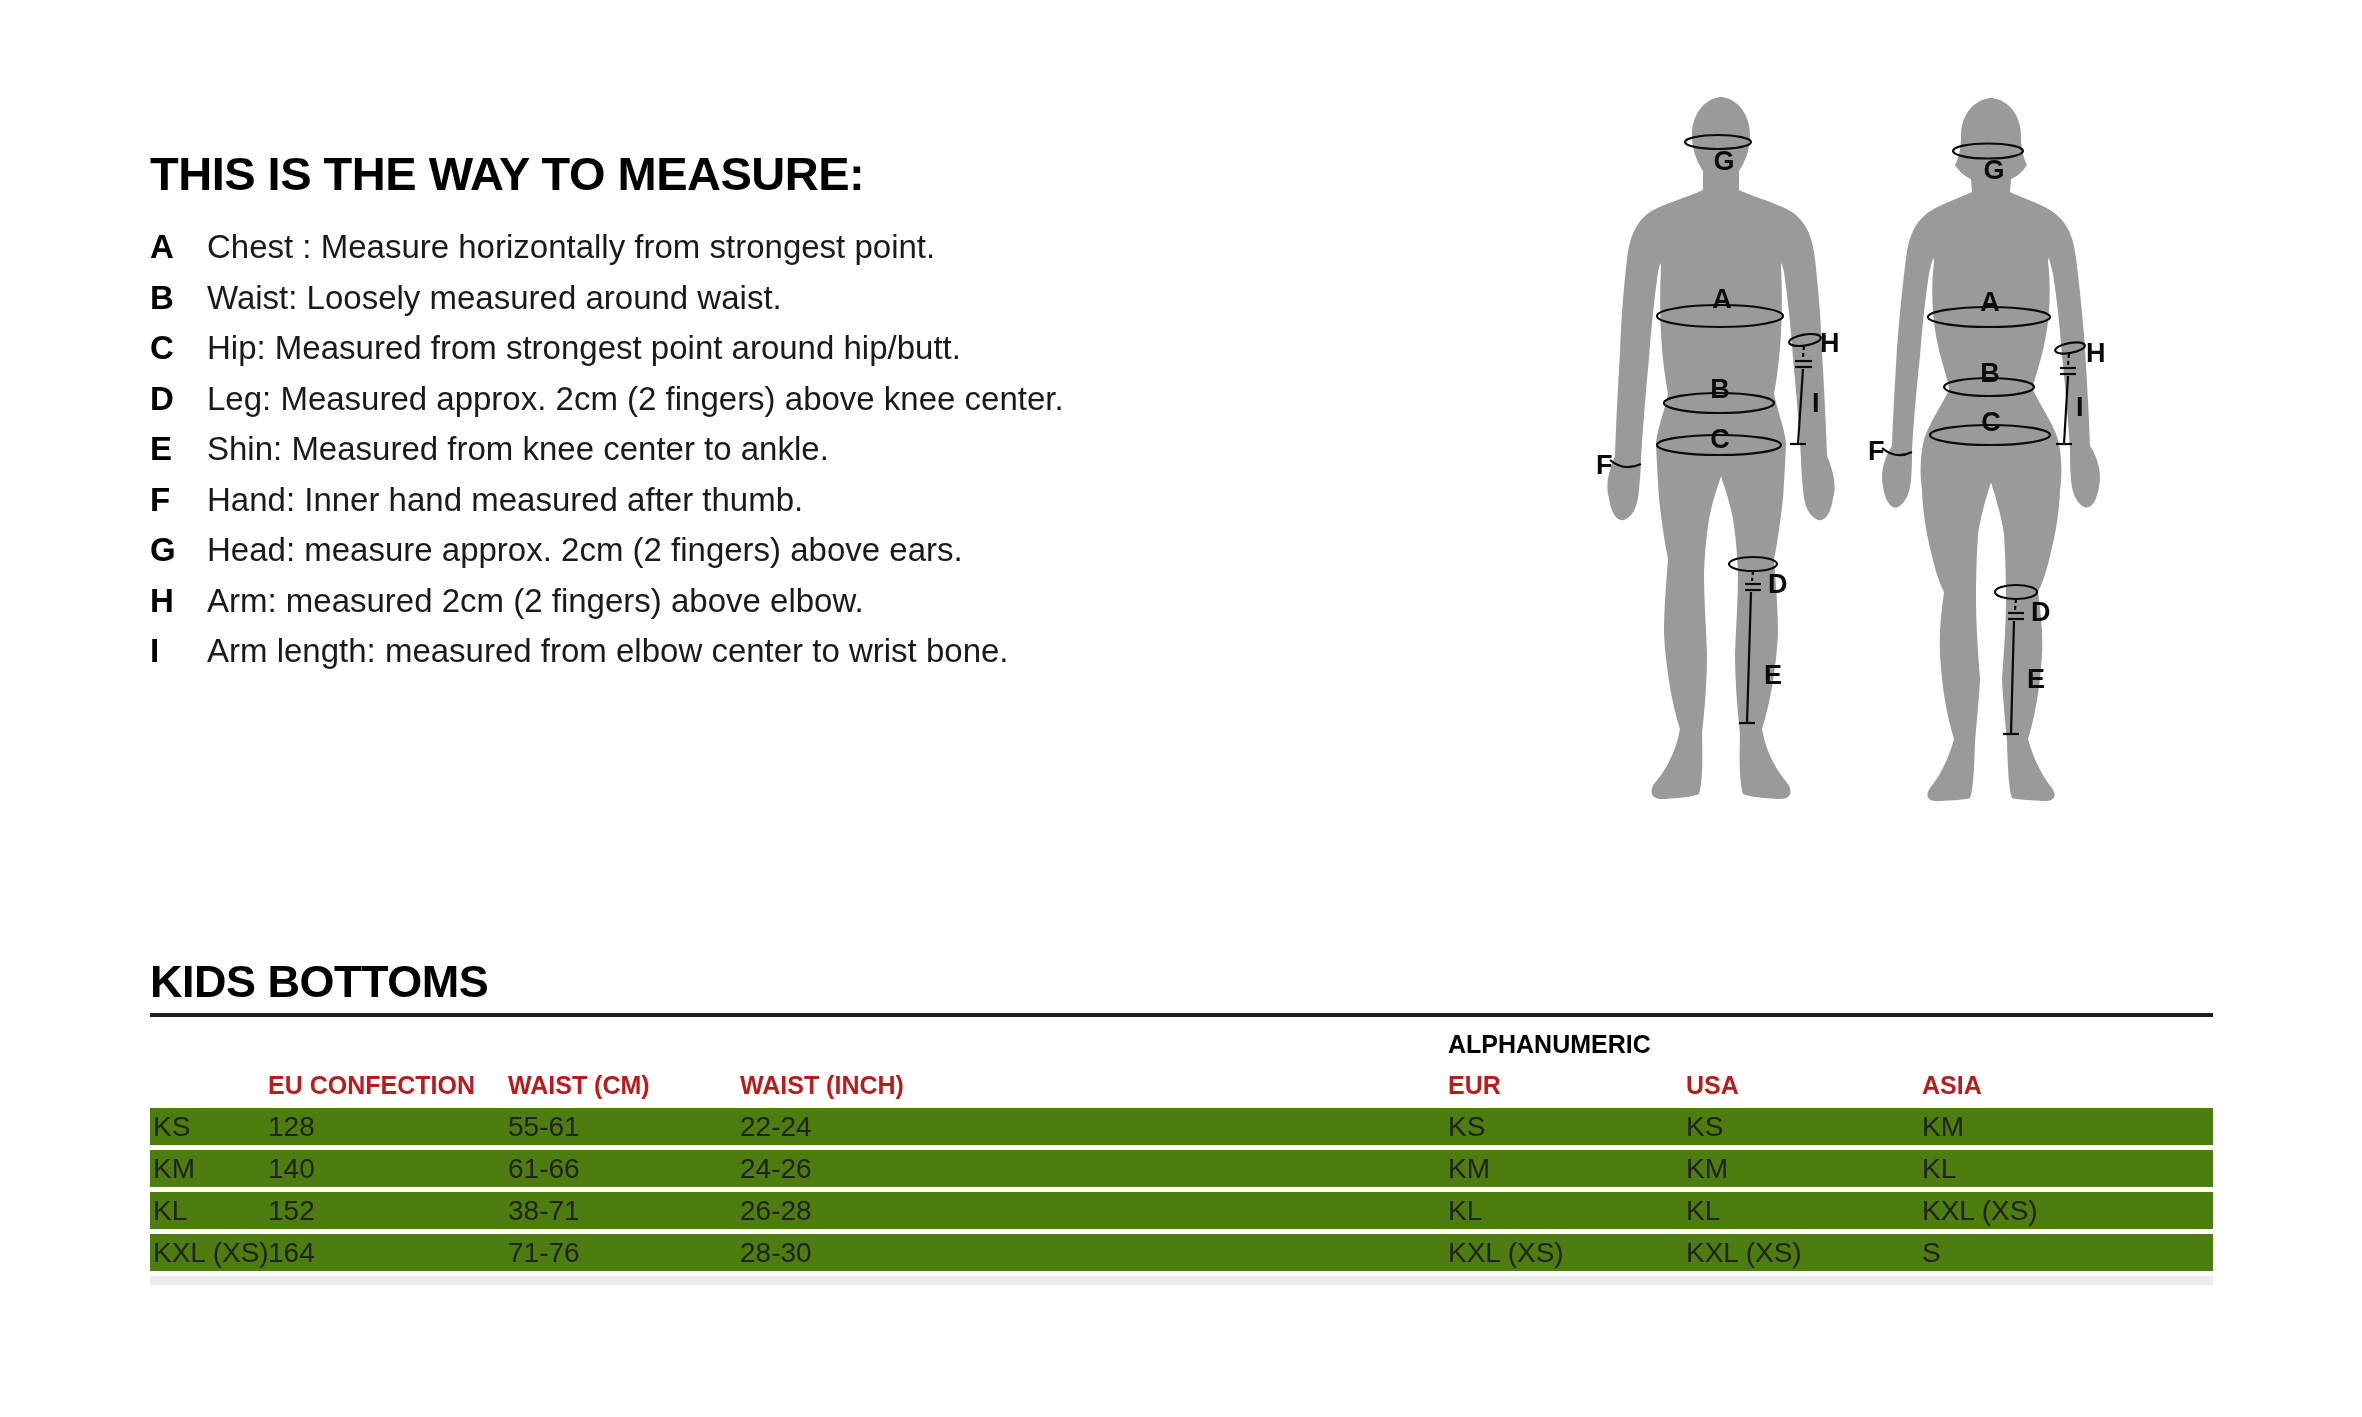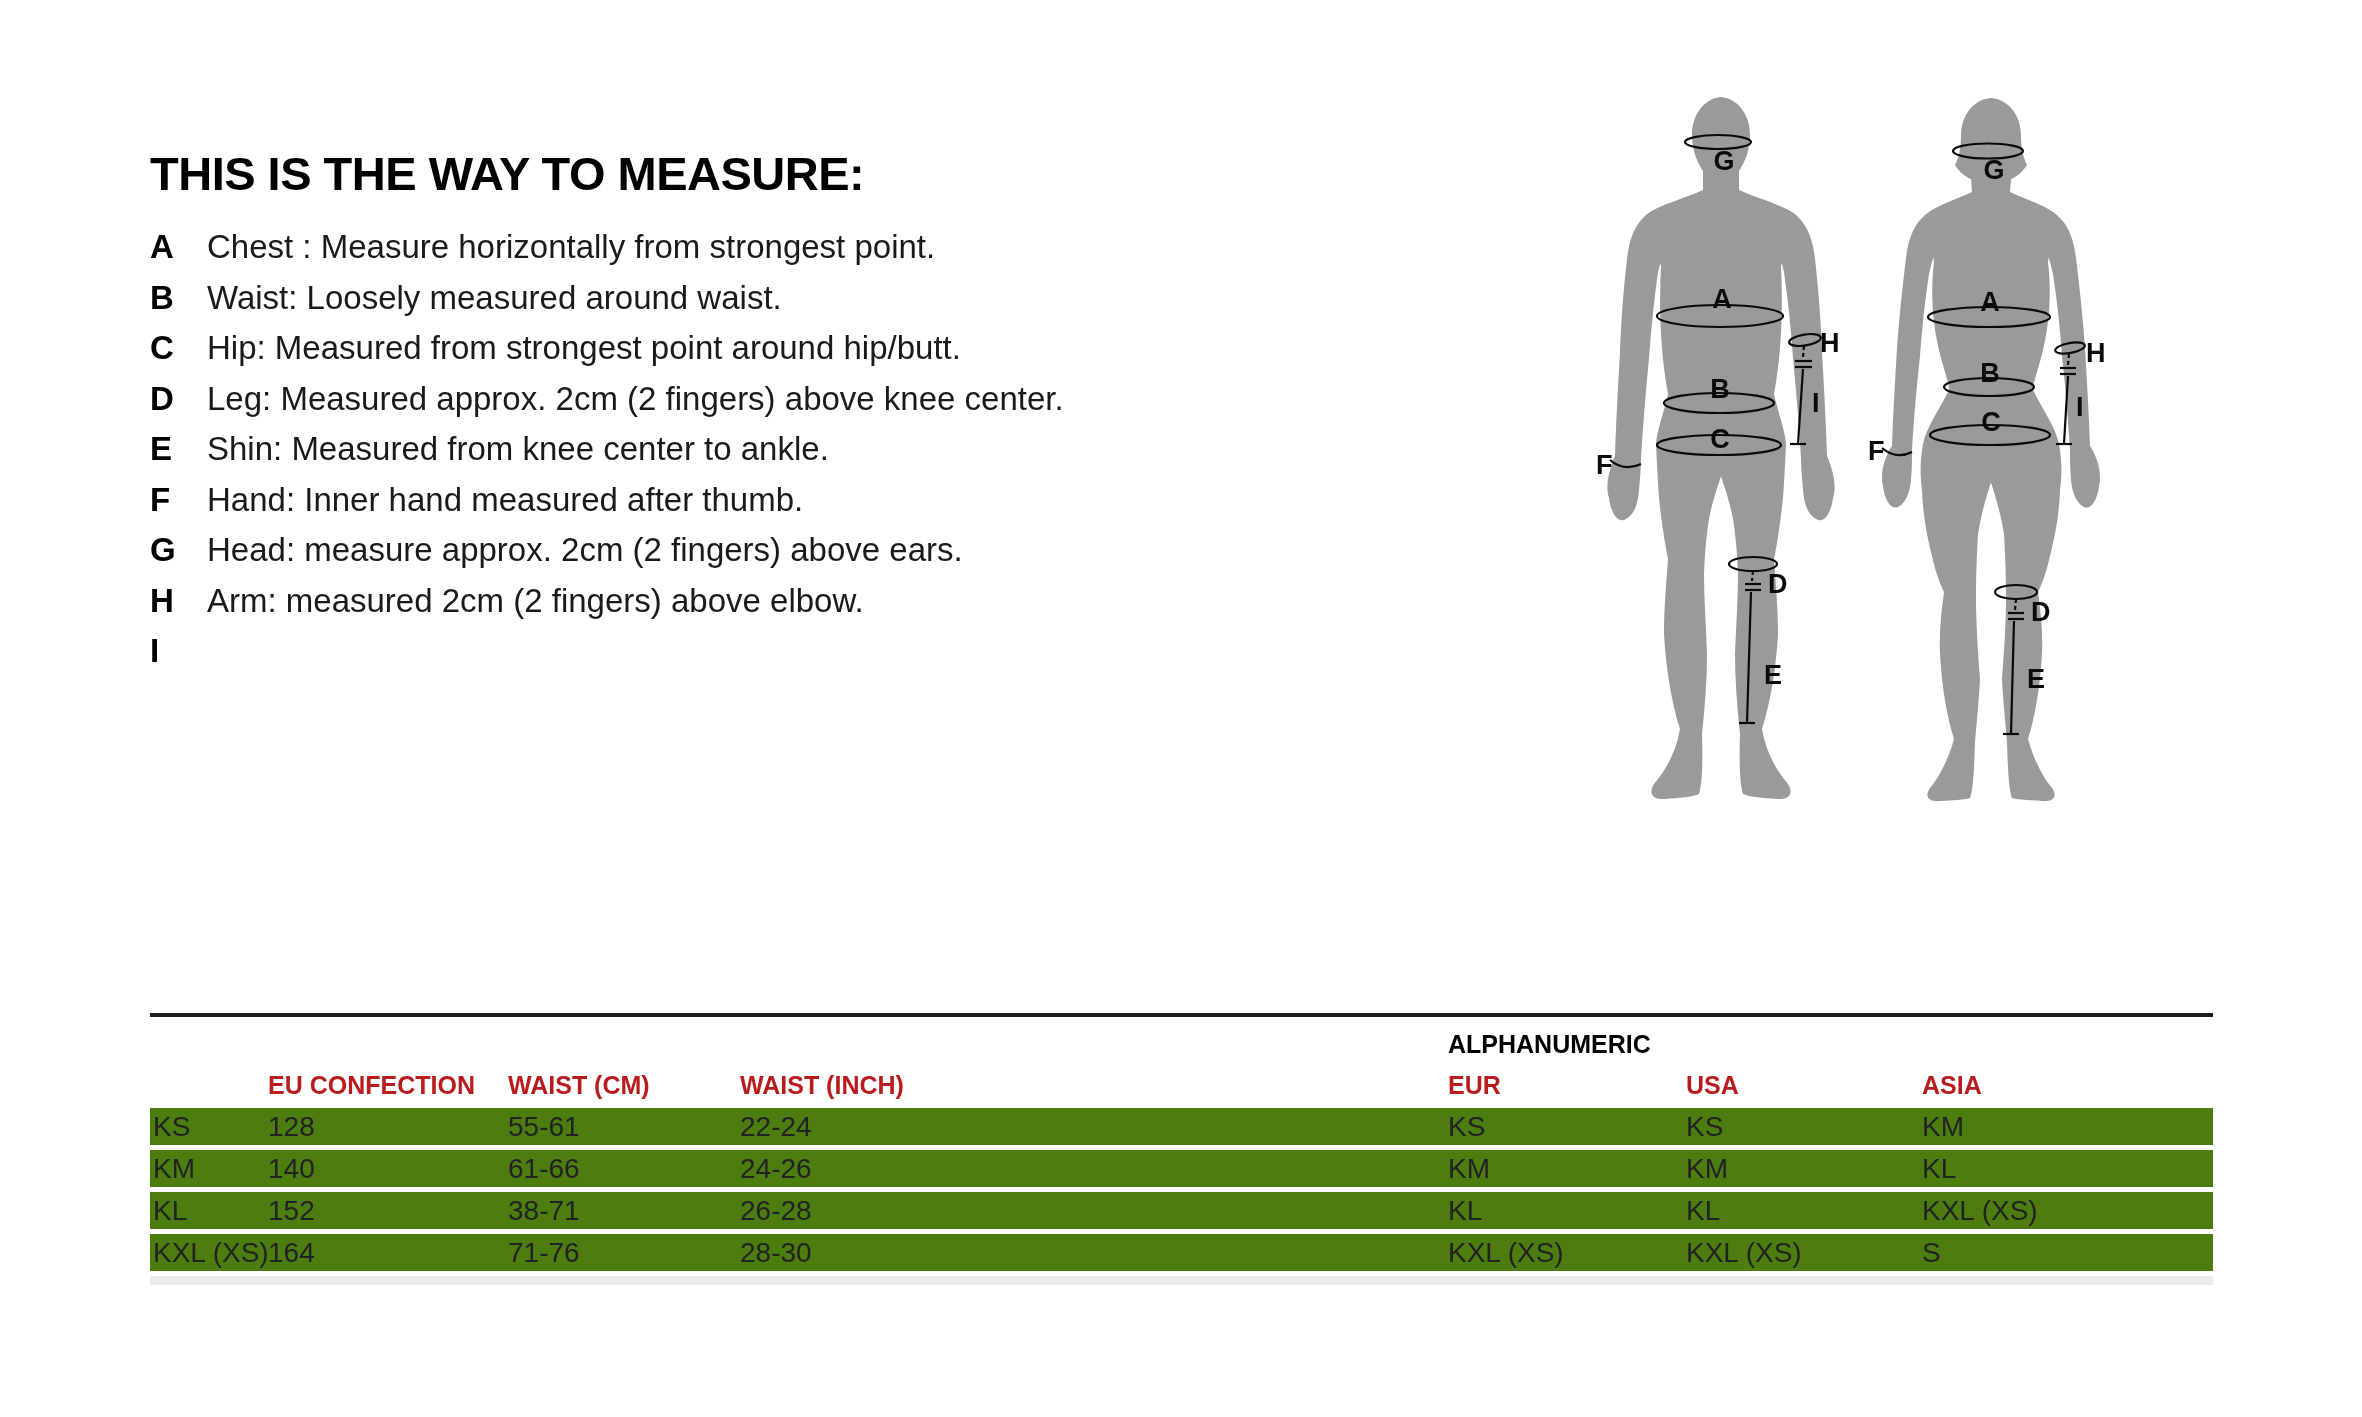--- a/index.html
+++ b/index.html
@@ -68,20 +68,21 @@
     <li>
         <span class="k">G</span>
         <span class="t">Head: measure approx. 2cm (2 fingers) above ears.</span>
       </li>
     <li>
         <span class="k">H</span>
         <span class="t">Arm: measured 2cm (2 fingers) above elbow.</span>
       </li>
     <li>
         <span class="k">I</span>
+        <span class="t">Arm length: measured from elbow center to wrist bone.</span>
       </li>
   </ul>
 
   <svg id="male-figure" class="figure-svg" viewBox="0 0 250 720">
     <g fill="#9a9a9a">
       <path id="mHalf" d="M127,3 C110,3 96,19 96,41 C96,56 101,68 107,77 L107,96 C90,104 65,110 50,121 C55,139 61,156 65,172 C63,212 64,256 72,300 C67,322 61,336 60,350 C61,372 62,390 63,404 C66,432 69,450 72,465 C70,492 68,515 68,540 C70,576 76,610 84,635 C80,658 70,676 58,690 C52,700 57,706 69,705 C83,704 96,703 103,700 C106,690 107,672 106,640 C109,612 111,586 111,560 C110,532 108,505 108,480 C109,454 111,438 113,425 C117,404 124,386 127,376 Z"></path>
       <use href="#mHalf" transform="translate(250,0) scale(-1,1)"></use>
       <path id="mArm" d="M103,100 C82,107 60,112 49,122 C37,133 33,148 31,165 C27,200 25,230 24,258 C22,292 20,330 19,362 C13,376 9,392 13,404 C15,420 22,428 28,426 C38,422 42,410 43,396 C44,384 45,374 45,364 C47,330 50,296 53,264 C55,236 58,206 62,178 C70,143 86,112 103,100 Z"></path>
       <use href="#mArm" transform="translate(250,0) scale(-1,1)"></use>
     </g>
@@ -149,20 +150,21 @@
       <text class="letter" x="124" y="288" text-anchor="middle">B</text>
       <text class="letter" x="125" y="337" text-anchor="middle">C</text>
       <text class="letter" x="220" y="268">H</text>
       <text class="letter" x="210" y="322">I</text>
       <text class="letter" x="2" y="366">F</text>
       <text class="letter" x="165" y="527">D</text>
       <text class="letter" x="161" y="594">E</text>
     </g>
   </svg>
 
+  <div id="table-title">KIDS BOTTOMS</div>
   <div id="table-rule"></div>
   <div id="alpha-label">ALPHANUMERIC</div>
 
   <div id="col-headers">
     <span class="c1">EU CONFECTION</span>
     <span class="c2">WAIST (CM)</span>
     <span class="c3">WAIST (INCH)</span>
     <span class="c4">EUR</span>
     <span class="c5">USA</span>
     <span class="c6">ASIA</span>

